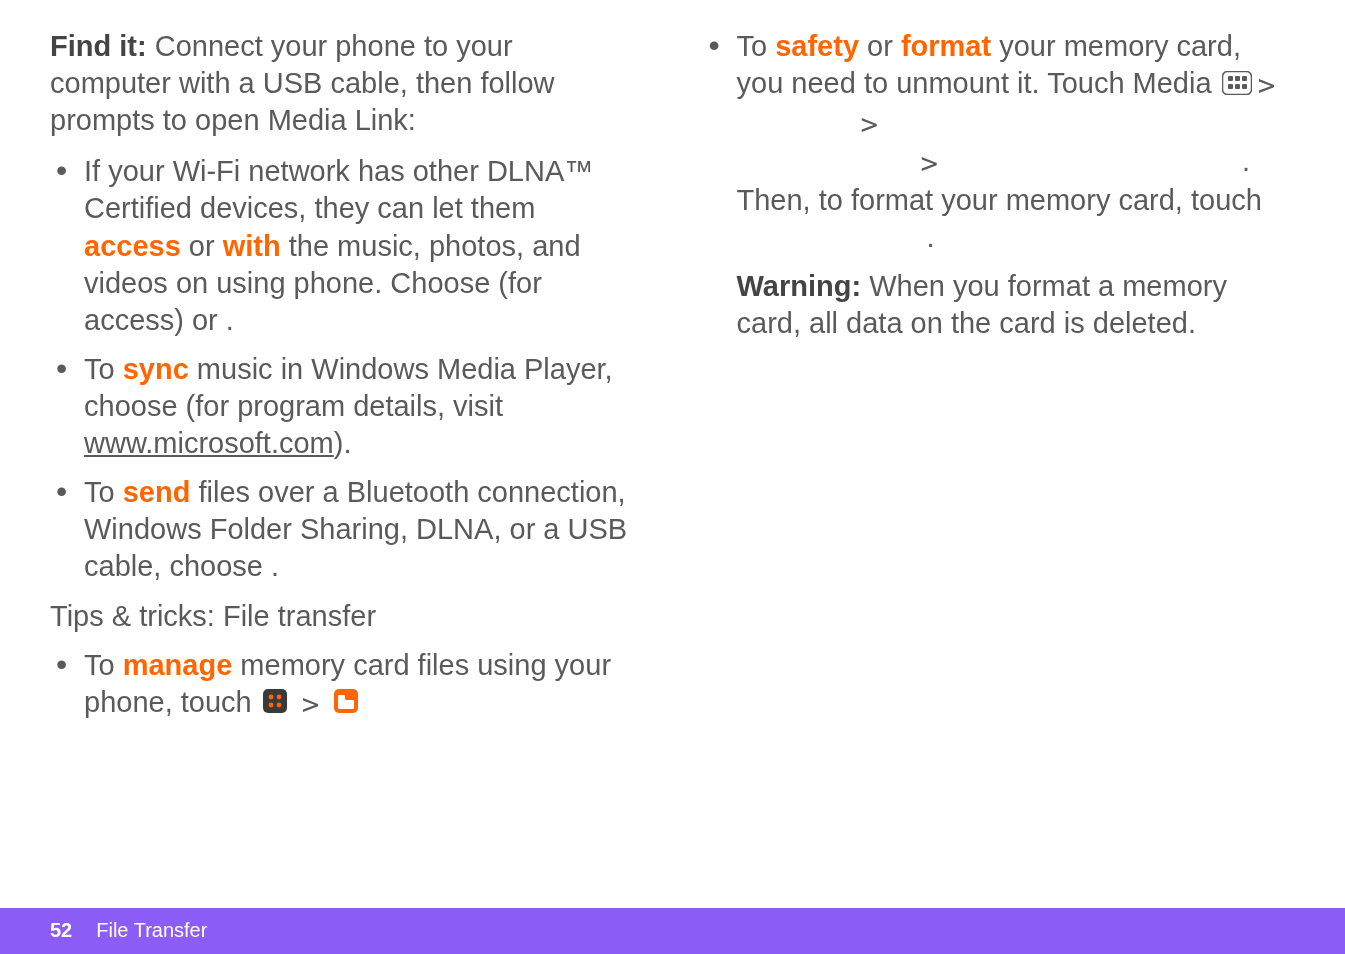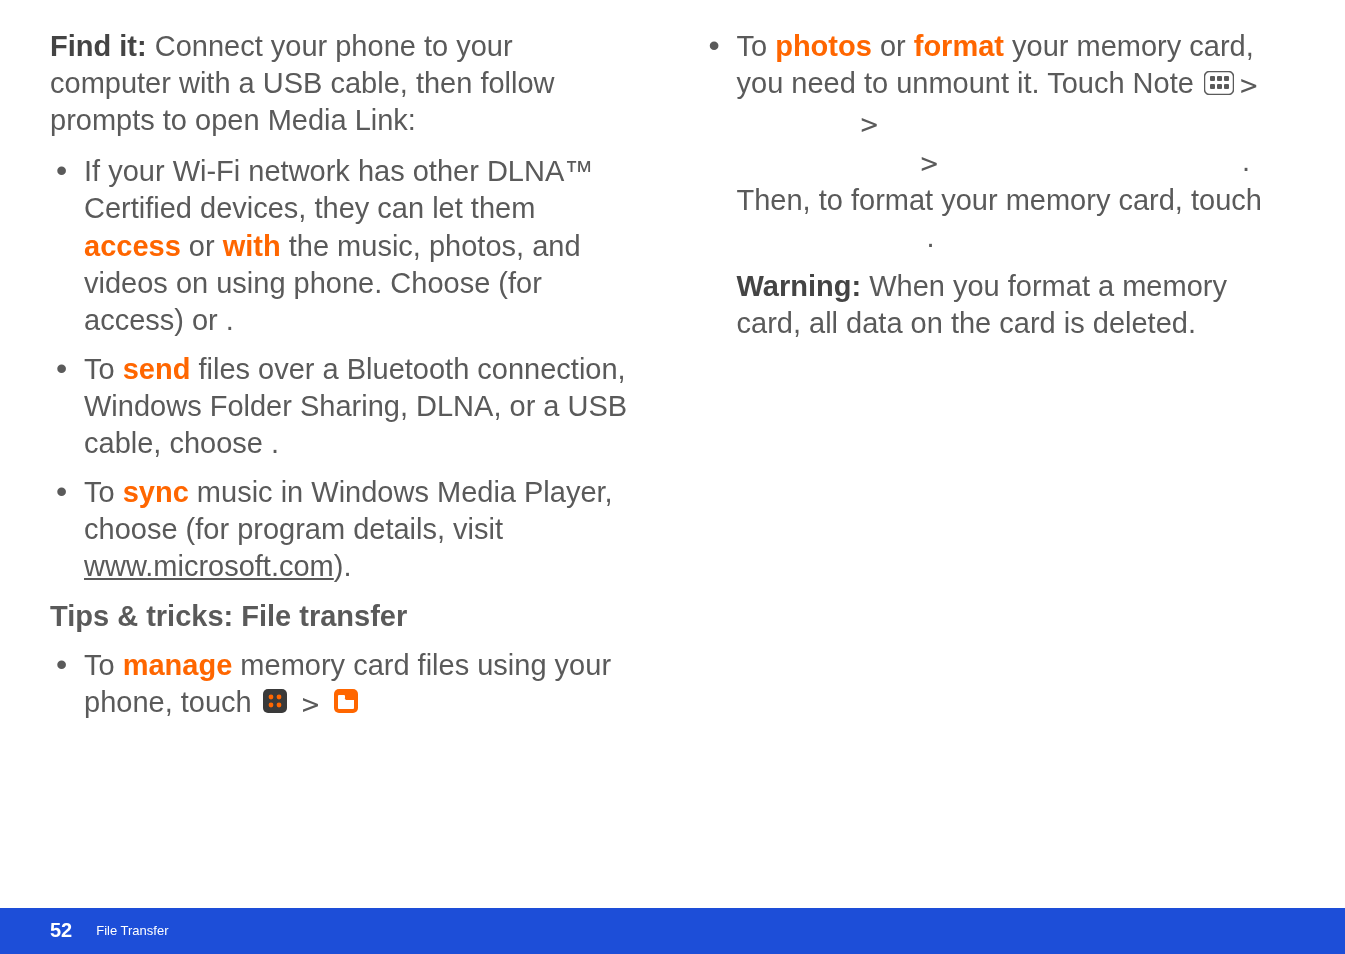--- a/index.html
+++ b/index.html
@@ -57,43 +57,42 @@
     color: #5a5a5a;
     font-size: 32px;
     line-height: 1.1;
   }
   .underline {
     text-decoration: underline;
   }
   .sub-head {
     margin: 10px 0 12px 0;
     color: #5a5a5a;
-    font-weight: bold;
   }
   .footer {
     position: absolute;
     left: 0;
     right: 0;
     bottom: 0;
     height: 46px;
-    background: #1d4ed8;
+    background: #8b5cf6;
     display: flex;
     align-items: center;
     padding-left: 50px;
     box-sizing: border-box;
   }
   .footer .pnum {
     font-weight: 700;
     color: #ffffff;
     font-size: 20px;
     margin-right: 24px;
   }
   .footer .label {
     color: #ffffff;
-    font-size: 13px;
+    font-size: 20px;
   }
   .icon-menu {
     display: inline-block;
     vertical-align: middle;
     margin: 0 2px;
   }
   .icon-apps {
     display: inline-block;
     vertical-align: middle;
     margin: 0 2px;
@@ -122,24 +121,24 @@
       <p class="para">
         <span class="bold">Find it:</span><span> Connect your phone to your computer with a USB cable, then follow prompts to open Media Link:</span>
       </p>
 
 
       <ul class="bullets">
         <li>
           <span>If your Wi-Fi network has other DLNA™ Certified devices, they can let them </span><span class="accent">access</span><span> or </span><span class="accent">with</span><span> the music, photos, and videos on using phone. Choose </span><span> (for access) or </span><span>.</span>
         </li>
         <li>
+          <span>To </span><span class="accent">sync</span><span> music in Windows Media Player, choose </span><span> (for program details, visit </span><span class="underline">www.microsoft.com</span><span>).</span>
+        </li>
+        <li>
           <span>To </span><span class="accent">send</span><span> files over a Bluetooth connection, Windows Folder Sharing, DLNA, or a USB cable, choose </span><span>.</span>
-        </li>
-        <li>
-          <span>To </span><span class="accent">sync</span><span> music in Windows Media Player, choose </span><span> (for program details, visit </span><span class="underline">www.microsoft.com</span><span>).</span>
         </li>
       </ul>
 
       <p class="sub-head">Tips &amp; tricks: File transfer</p>
 
       <ul class="bullets">
         <li>
           <span>To </span><span class="accent">manage</span><span> memory card files using your phone, touch </span>
           <span class="icon-apps">
             <svg width="26" height="26" viewBox="0 0 26 26">
@@ -160,21 +159,21 @@
           </span>
         </li>
       </ul>
 
     </div>
 
     <div class="col">
 
       <ul class="bullets">
         <li>
-          <span>To </span><span class="accent">photos</span><span> or </span><span class="accent">format</span><span> your memory card, you need to unmount it. Touch Note </span>
+          <span>To </span><span class="accent">safety</span><span> or </span><span class="accent">format</span><span> your memory card, you need to unmount it. Touch Media </span>
           <span class="icon-menu">
             <svg width="30" height="24" viewBox="0 0 30 24">
               <rect x="0.5" y="0.5" width="29" height="23" rx="5" fill="none" stroke="#5a5a5a" stroke-width="1.5"></rect>
               <rect x="6" y="5" width="5" height="5" rx="1" fill="#5a5a5a"></rect>
               <rect x="13" y="5" width="5" height="5" rx="1" fill="#5a5a5a"></rect>
               <rect x="20" y="5" width="5" height="5" rx="1" fill="#5a5a5a"></rect>
               <rect x="6" y="13" width="5" height="5" rx="1" fill="#5a5a5a"></rect>
               <rect x="13" y="13" width="5" height="5" rx="1" fill="#5a5a5a"></rect>
               <rect x="20" y="13" width="5" height="5" rx="1" fill="#5a5a5a"></rect>
             </svg>

